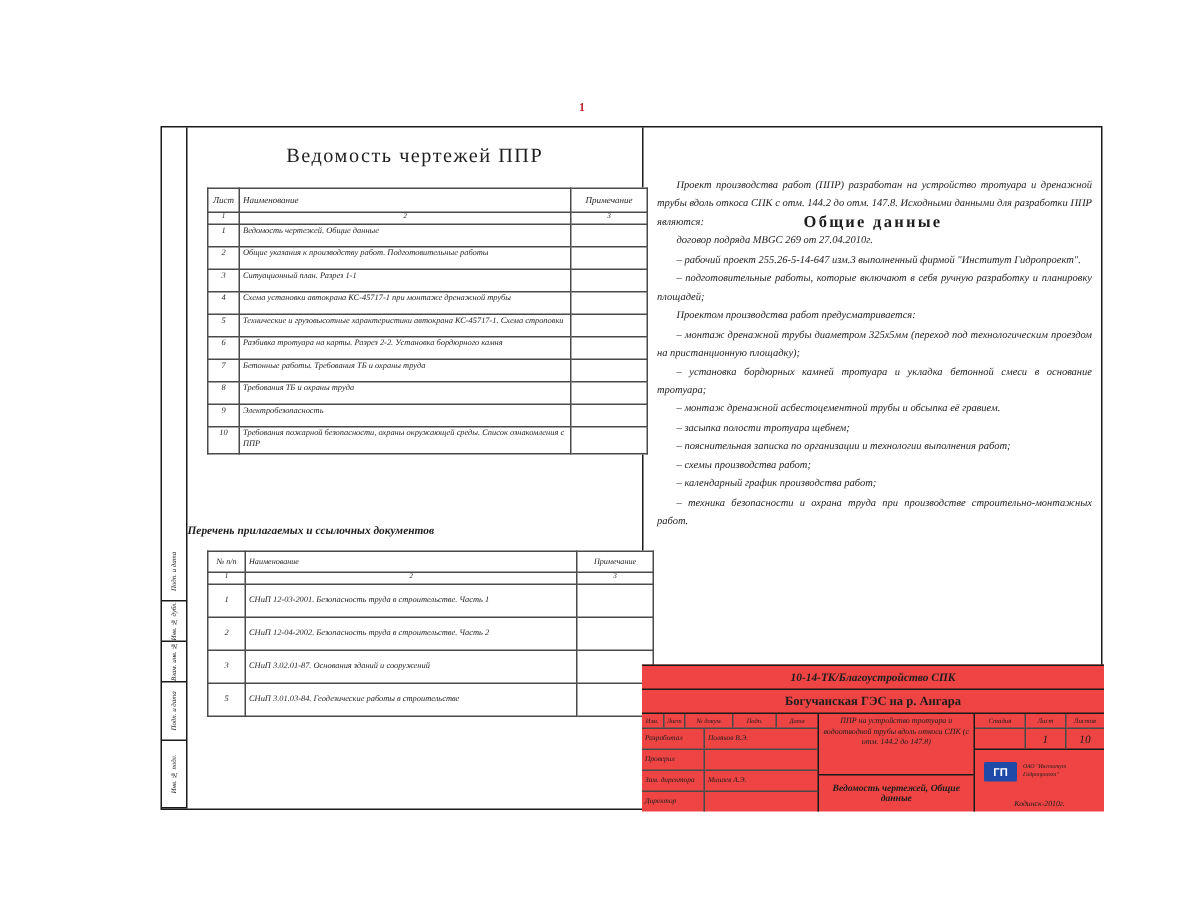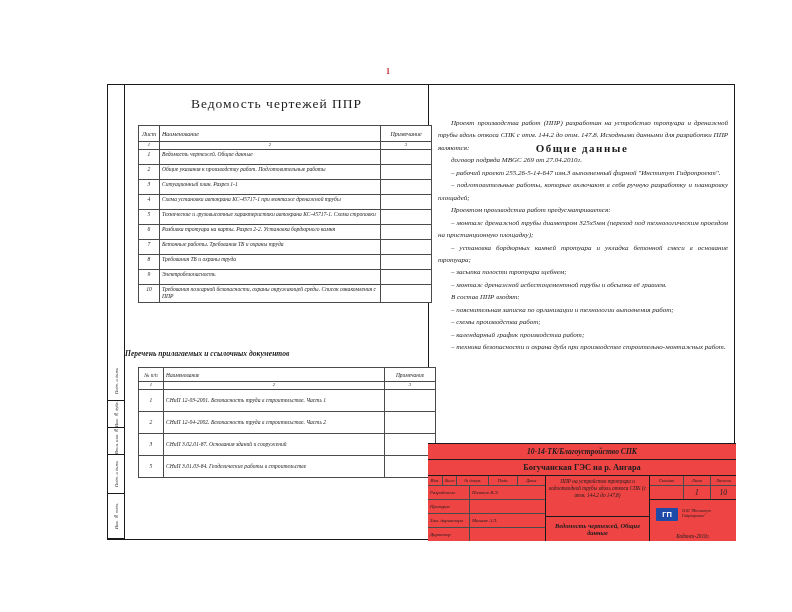--- a/index.html
+++ b/index.html
@@ -211,27 +211,26 @@
 
     <div class="gen-title">Общие данные</div>
     <div class="gen-text">
         <div class="p">Проект производства работ (ППР) разработан на устройство тротуара и дренажной трубы вдоль откоса СПК с отм. 144.2 до отм. 147.8. Исходными данными для разработки ППР являются:</div>
         <div class="p">договор подряда MBGC 269 от 27.04.2010г.</div>
         <div class="p">– рабочий проект 255.26-5-14-647 изм.3 выполненный фирмой "Институт Гидропроект".</div>
         <div class="p">– подготовительные работы, которые включают в себя ручную разработку и планировку площадей;</div>
         <div class="p">Проектом производства работ предусматривается:</div>
         <div class="p">– монтаж дренажной трубы диаметром 325х5мм (переход под технологическим проездом на пристанционную площадку);</div>
         <div class="p">– установка бордюрных камней тротуара и укладка бетонной смеси в основание тротуара;</div>
+        <div class="p">– монтаж дренажной асбестоцементной трубы и обсыпка её гравием.</div>
         <div class="p">– засыпка полости тротуара щебнем;</div>
-        <div class="p">– монтаж дренажной асбестоцементной трубы и обсыпка её гравием.</div>
-        <div class="p">В состав ППР входят:</div>
         <div class="p">– пояснительная записка по организации и технологии выполнения работ;</div>
         <div class="p">– схемы производства работ;</div>
         <div class="p">– календарный график производства работ;</div>
-        <div class="p">– техника безопасности и охрана дубл при производстве строительно-монтажных работ.</div>
+        <div class="p">– техника безопасности и охрана труда при производстве строительно-монтажных работ.</div>
       </div>
 
     <div class="stamp">
       <div class="stamp-row1">10-14-ТК/Благоустройство СПК</div>
       <div class="stamp-row2">Богучанская ГЭС на р. Ангара</div>
       <div class="stamp-body">
         <div class="sign-block">
           <div class="sign-hdr">
               <span class="sh0">Изм.</span>
               <span class="sh1">Лист</span>

